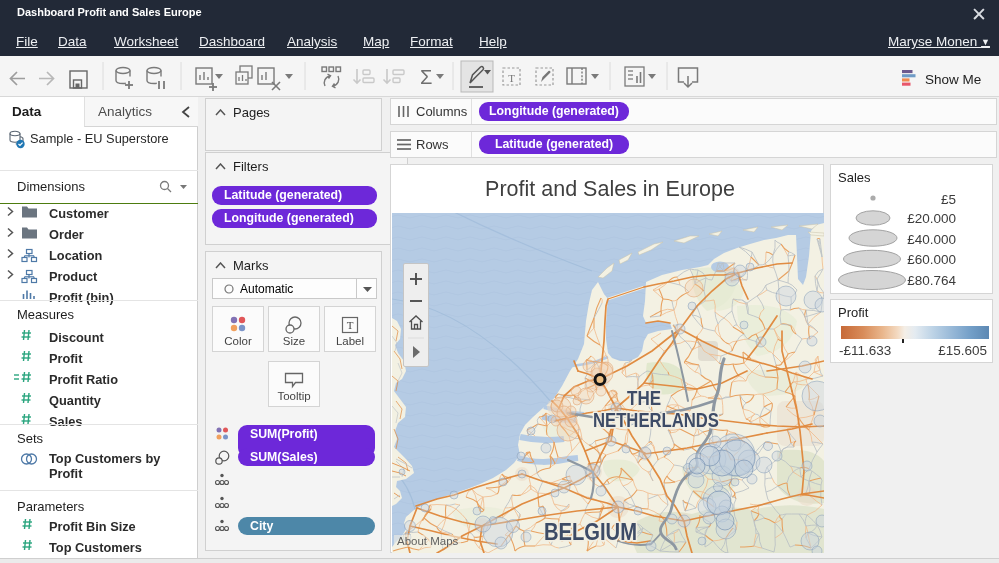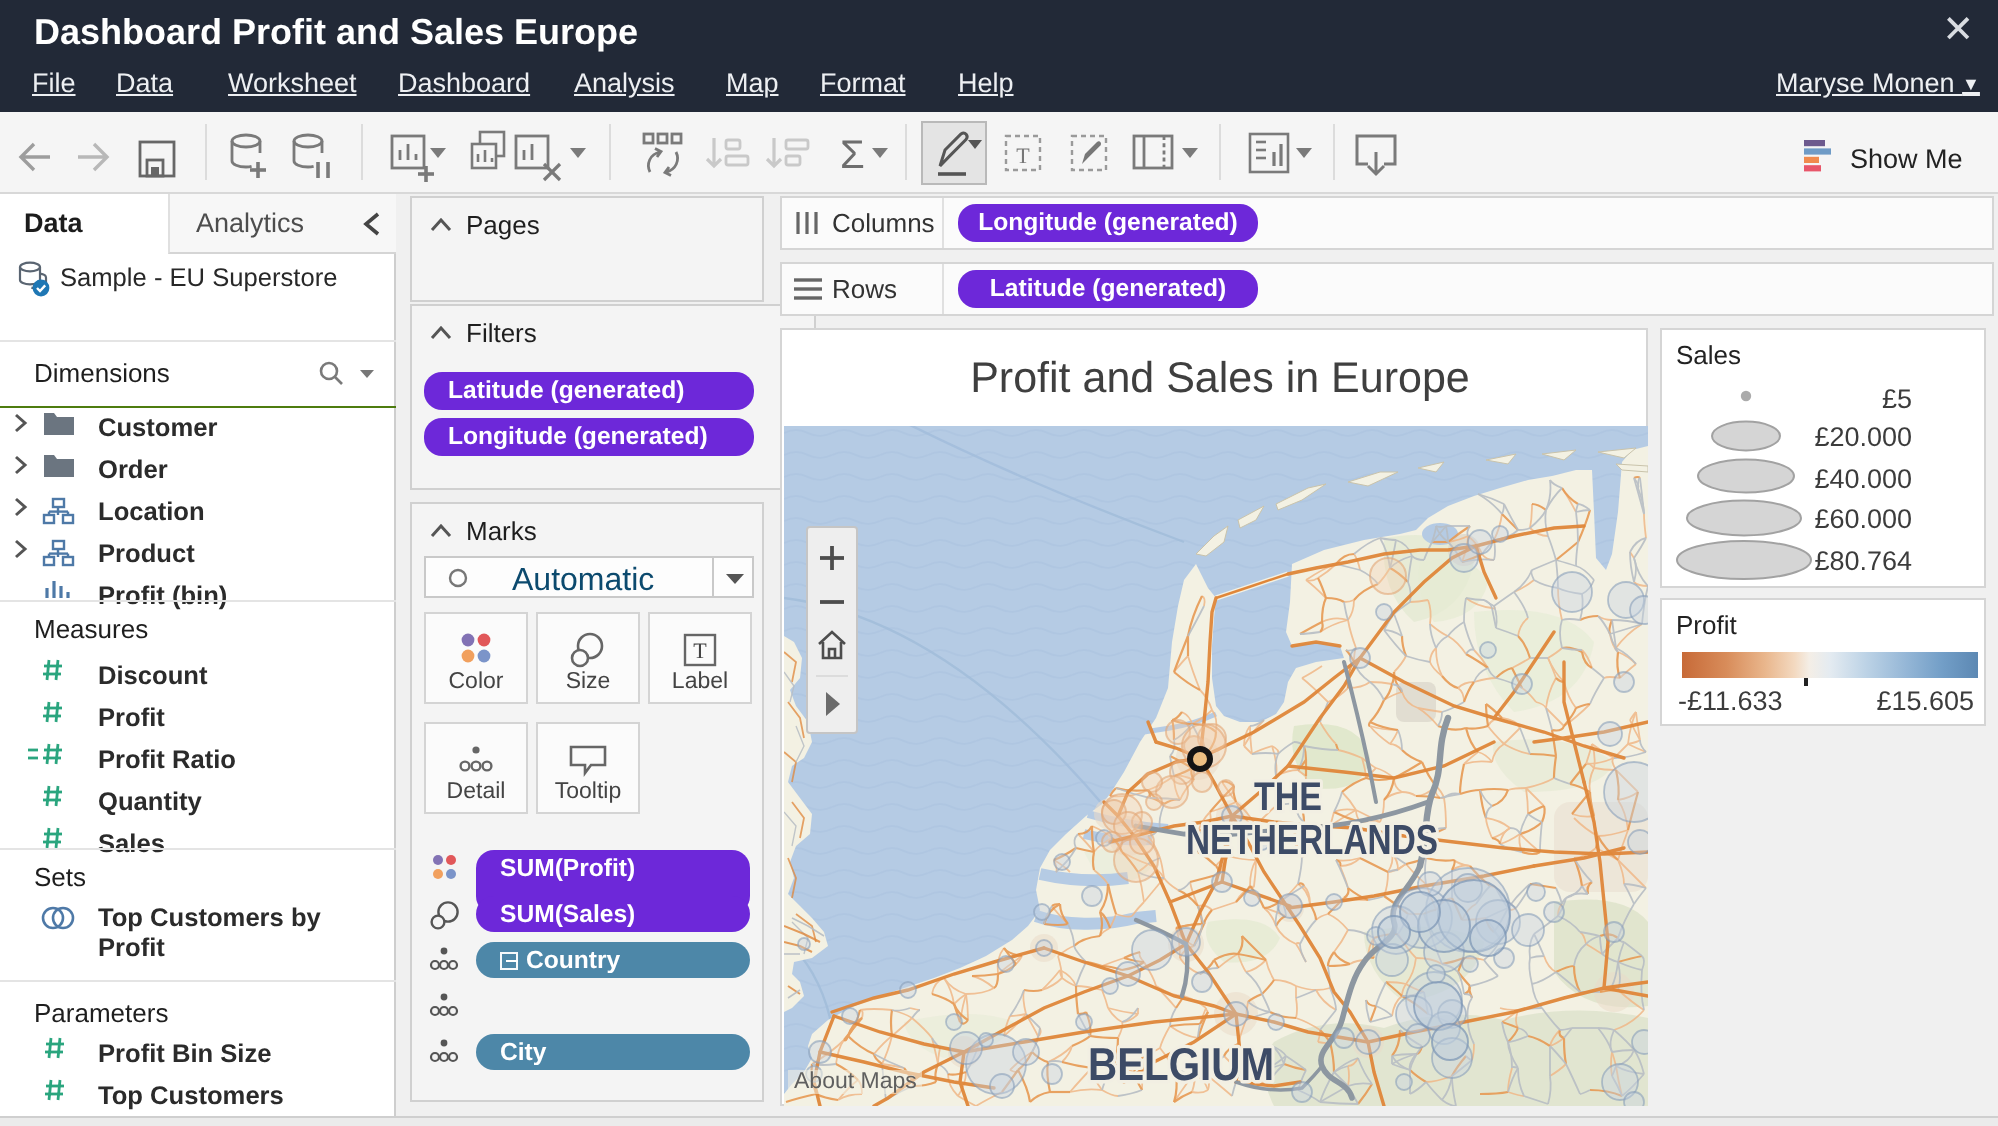--- a/index.html
+++ b/index.html
@@ -3,21 +3,21 @@
 <meta charset="utf-8">
 <style>
 * { margin:0; padding:0; box-sizing:border-box; }
 html,body { width:999px; height:563px; overflow:hidden; }
 body { font-family:"Liberation Sans", sans-serif; background:#f0f0f0; position:relative; }
 #app { position:absolute; left:0; top:0; width:999px; height:563px; }
 .abs { position:absolute; }
 
 
 #titlebar { position:absolute; left:0; top:0; width:999px; height:28px; background:#222937; }
-#titlebar .t { position:absolute; left:17px; top:6px; color:#fff; font-size:18px; font-weight:bold; }
+#titlebar .t { position:absolute; left:17px; top:6px; color:#fff; font-size:11px; font-weight:bold; }
 #titlebar .x { position:absolute; right:12px; top:3px; color:#d9dce1; font-size:19px; }
 #menubar { position:absolute; left:0; top:28px; width:999px; height:28px; background:#222937; color:#edeff2; font-size:13.5px; }
 #menubar span { position:absolute; top:6px;text-decoration:underline; }
 #toolbar { position:absolute; left:0; top:56px; width:999px; height:41px; background:#f5f5f5; border-bottom:1px solid #d8d8d8; }
 .showme { position:absolute; font-size:13.5px; color:#222; }
 
 
 #datapanel { position:absolute; left:0; top:97px; width:198px; height:466px; background:#fff; border-right:1px solid #cecece; }
 #tabs { position:absolute; left:0; top:0; width:198px; height:30px; }
 #tab-analytics { position:absolute; left:84px; top:0; width:114px; height:30px; background:#f7f7f7; border-bottom:1px solid #d5d5d5; border-left:1px solid #e0e0e0; }
@@ -393,21 +393,21 @@
     <div class="card" style="left:6px;top:154px;width:177px;height:300px">
       <svg class="abs" style="left:9px;top:10px" width="11" height="7" viewBox="0 0 11 7">
           <path d="M1,6 L5.5,1 L10,6" fill="none" stroke="#555" stroke-width="1.5"></path>
         </svg>
         <div class="cardhead" style="left:27px">Marks</div>
 
       <div class="abs" style="left:6px;top:26px;width:165px;height:21px;background:#fdfdfd;border:1px solid #c9c9c9">
         <svg class="abs" style="left:11px;top:5px" width="10" height="10">
             <circle cx="5" cy="5" r="4" fill="none" stroke="#777" stroke-width="1.2"></circle>
           </svg>
-        <span class="abs" style="left:43px;top:3px;font-size:16px;color:#0c4a6e">Automatic</span>
+        <span class="abs" style="left:27px;top:3px;font-size:12px;color:#000000">Automatic</span>
         <div class="abs" style="right:0;top:0;width:20px;height:19px;border-left:1px solid #c9c9c9">
           <svg class="abs" style="left:5px;top:7px" width="11" height="7">
               <path d="M1,1 L5.5,6 L10,1 Z" fill="#555"></path>
             </svg>
         </div>
       </div>
 
       <div class="mbtn" style="left:6px;top:54px">
         <svg style="margin-top:8px" width="22" height="20" viewBox="0 0 22 20">
           <circle cx="7" cy="5" r="3.2" fill="#8272b4"></circle>
@@ -425,39 +425,29 @@
         <div class="lbl">Size</div>
       </div>
       <div class="mbtn" style="left:118px;top:54px">
         <svg style="margin-top:8px" width="20" height="20" viewBox="0 0 20 20">
           <rect x="2.5" y="2.5" width="15" height="15" fill="none" stroke="#666" stroke-width="1.2"></rect>
           <text x="10" y="14" font-size="11" font-family="Liberation Serif" fill="#444" text-anchor="middle">T</text>
         </svg>
         <div class="lbl">Label</div>
       </div>
 
-      <div class="mbtn" style="left:6px;top:109px">
-        <svg style="margin-top:9px" width="20" height="18" viewBox="0 0 20 18">
-          <circle cx="10" cy="4" r="1.8" fill="#666"></circle>
-          <circle cx="4.5" cy="12" r="2.2" fill="none" stroke="#666" stroke-width="1.2"></circle>
-          <circle cx="10" cy="12" r="2.2" fill="none" stroke="#666" stroke-width="1.2"></circle>
-          <circle cx="15.5" cy="12" r="2.2" fill="none" stroke="#666" stroke-width="1.2"></circle>
-        </svg>
-        <div class="lbl">Detail</div>
-      </div>
       <div class="mbtn" style="left:62px;top:109px">
         <svg style="margin-top:9px" width="22" height="18" viewBox="0 0 22 18">
           <path d="M2.5,2.5 h17 v9 h-7 l-3,4 v-4 h-7 z" fill="none" stroke="#666" stroke-width="1.3"></path>
         </svg>
         <div class="lbl">Tooltip</div>
       </div>
 
       <div class="pill green left" style="left:32px;top:173px;width:137px;height:32px;line-height:18px">SUM(Profit)</div>
       <div class="pill green left" style="left:32px;top:196px;width:137px;height:18px;line-height:18px">SUM(Sales)</div>
-      <div class="pill blue left" style="left:32px;top:219px;width:137px;height:18px;line-height:18px"><span class="pbox"><i></i></span>Country</div>
       <div class="pill blue left" style="left:32px;top:265px;width:137px;height:18px;line-height:18px">City</div>
 
       <svg class="abs" style="left:8px;top:174px" width="16" height="16" viewBox="0 0 16 16">
         <circle cx="5" cy="4" r="2.5" fill="#8272b4"></circle>
           <circle cx="11.5" cy="4" r="2.5" fill="#e15759"></circle>
         <circle cx="5" cy="11" r="2.5" fill="#f1a05e"></circle>
           <circle cx="11.5" cy="11" r="2.5" fill="#7b94c9"></circle>
       </svg>
       <svg class="abs" style="left:8px;top:197px" width="17" height="17" viewBox="0 0 17 17">
         <circle cx="10" cy="7" r="4.8" fill="none" stroke="#555" stroke-width="1.2"></circle>

